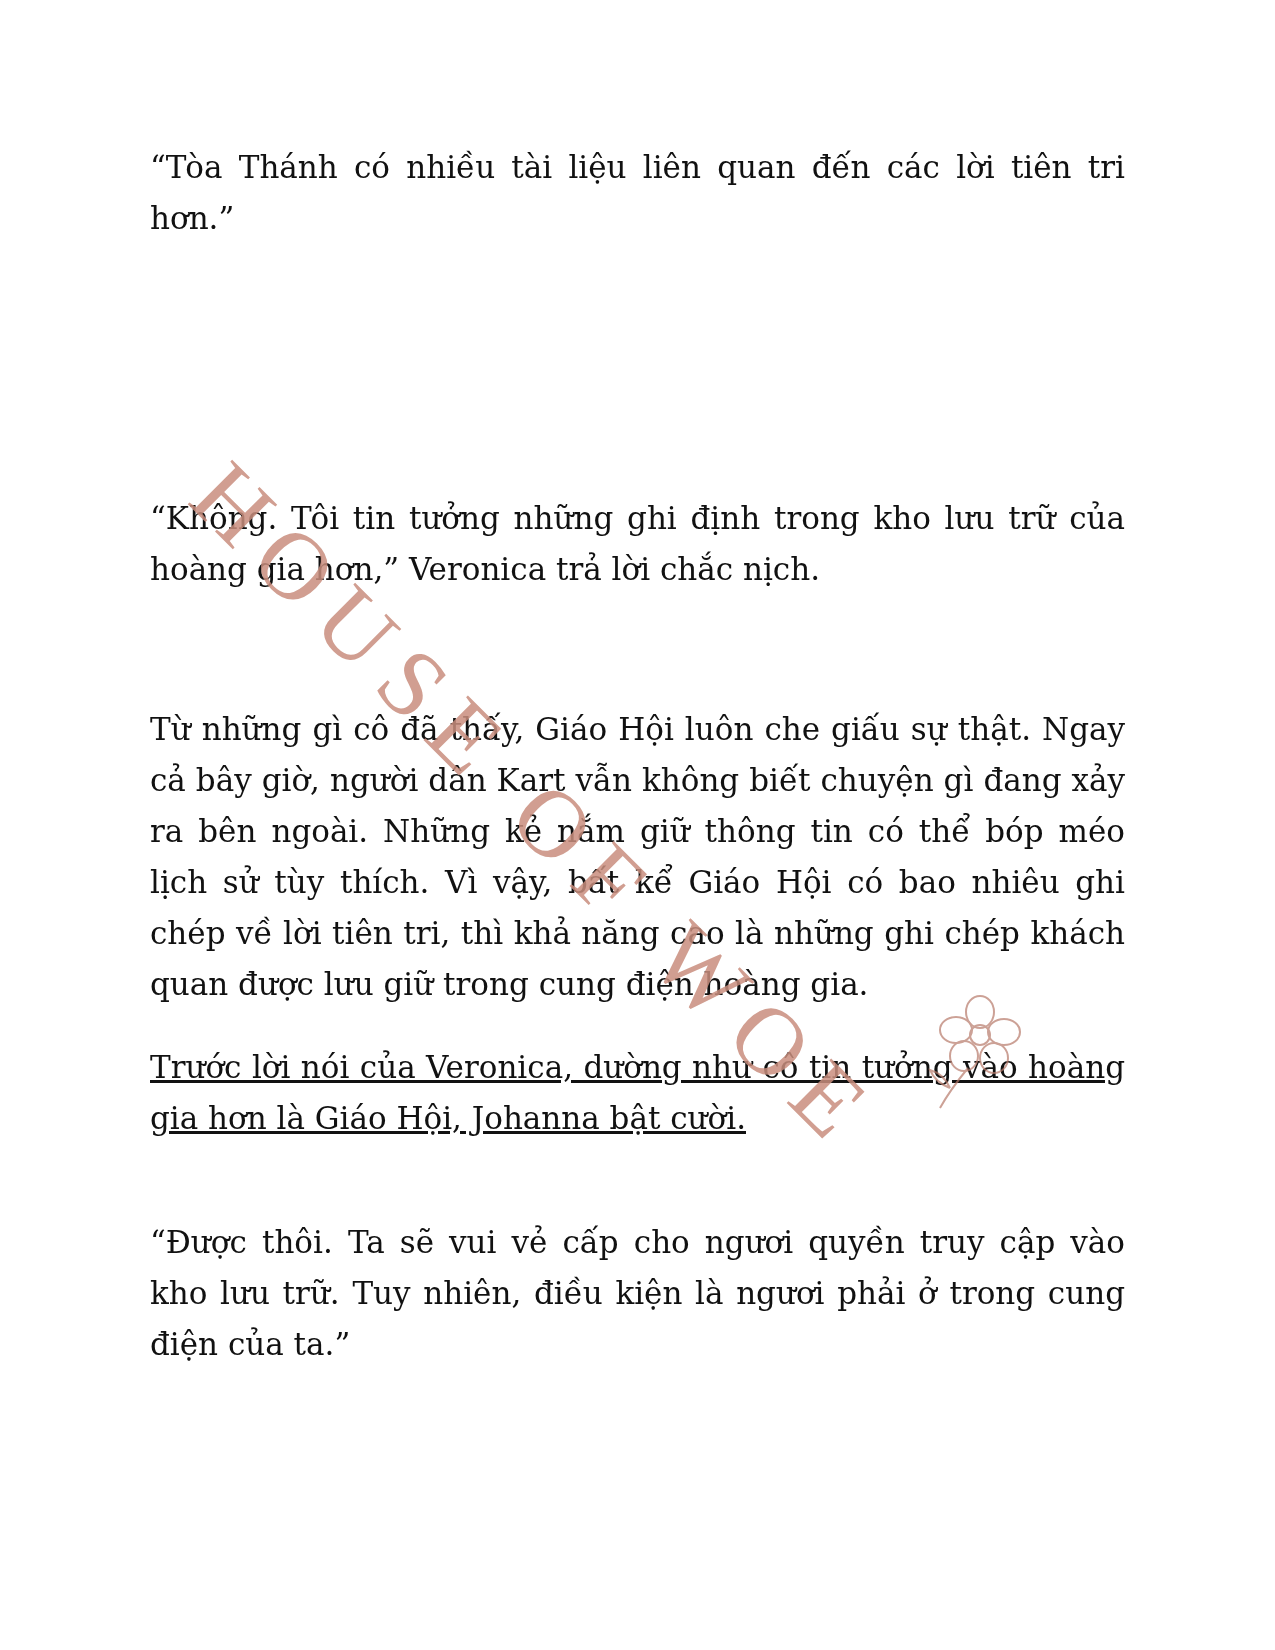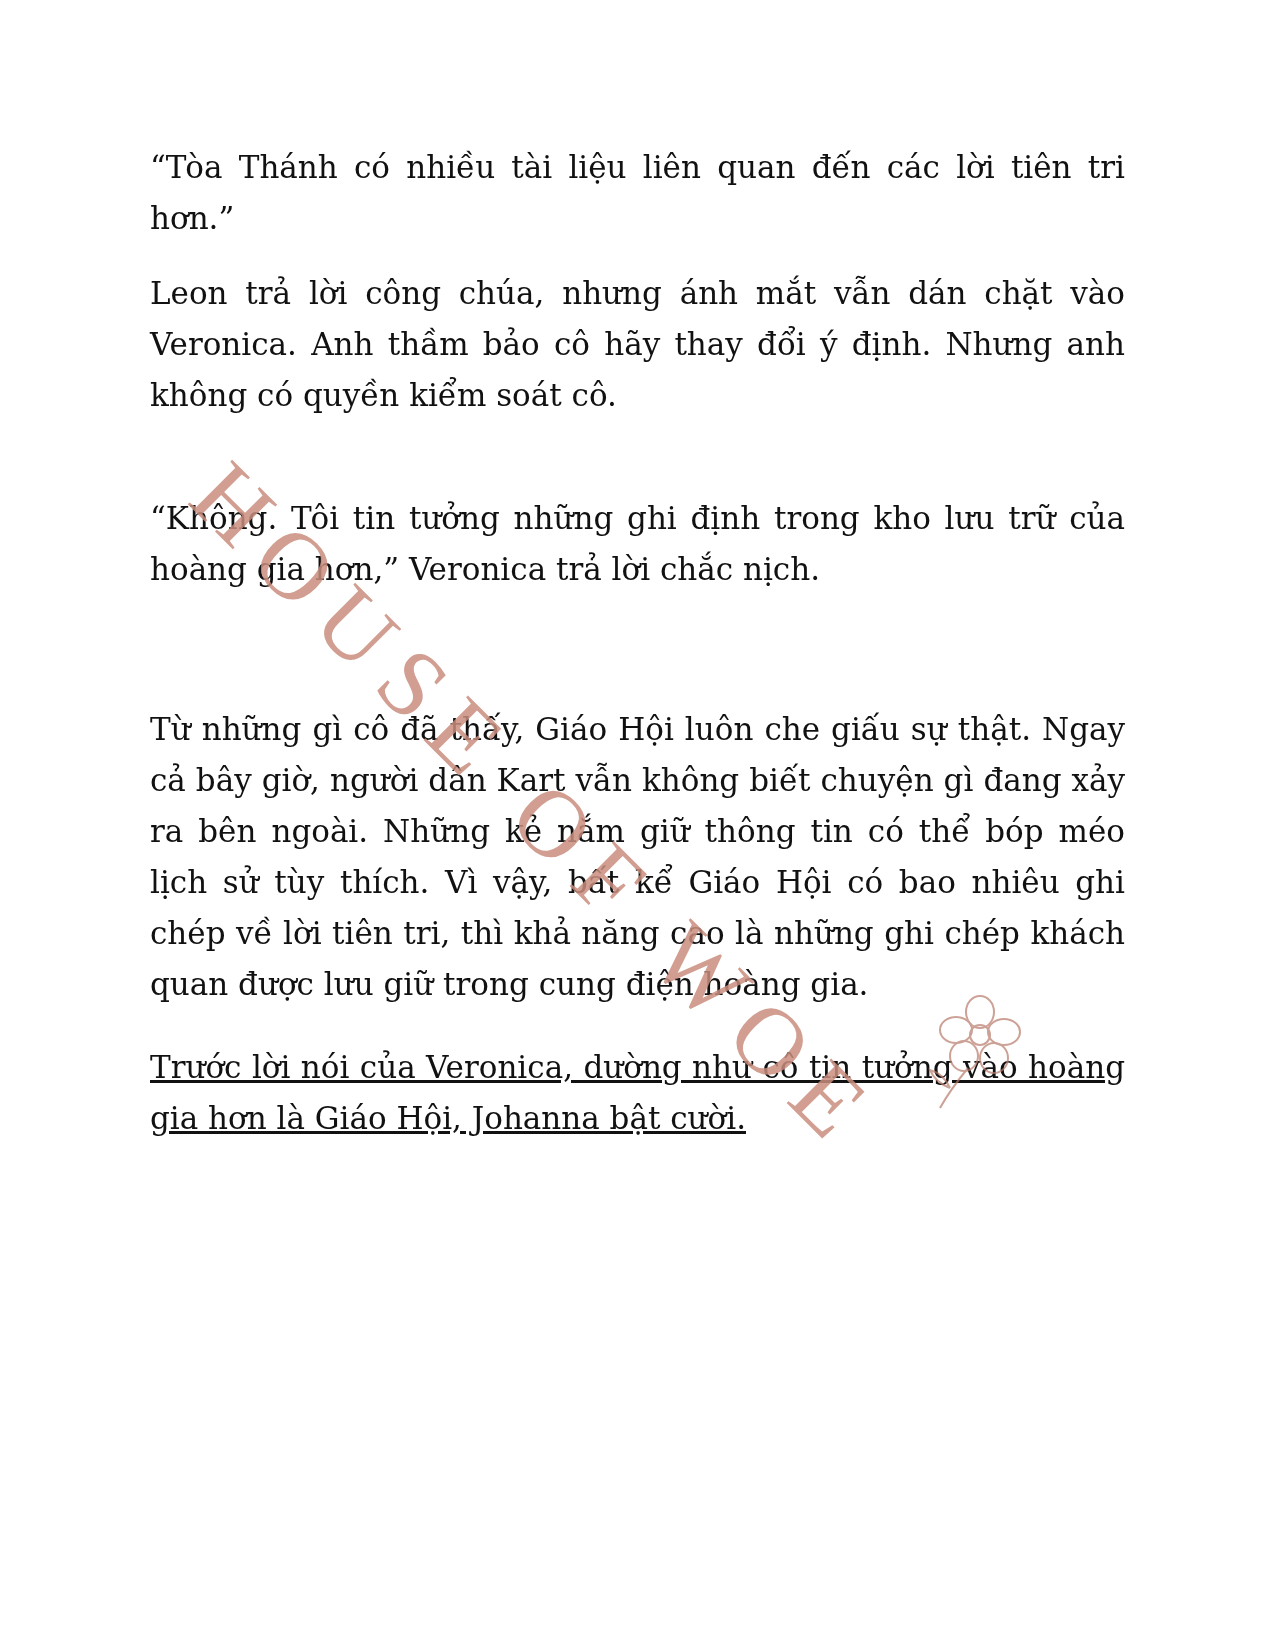--- a/index.html
+++ b/index.html
@@ -21,31 +21,31 @@
   }
   .flower { position: absolute; left: 920px; top: 990px; width: 120px; height: 120px; opacity: 0.7; }
 </style>
 </head>
 <body>
 
 <div class="page">
   <div class="text" style="top:142px;">
       <p>“Tòa Thánh có nhiều tài liệu liên quan đến các lời tiên tri hơn.”</p>
     </div>
-  <div class="text" style="top:268px;">
-      <p>Leon trả lời công chúa, nhưng ánh mắt vẫn dán chặt vào Veronica. Anh thầm bảo cô hãy thay đổi ý định. Nhưng anh không có quyền kiểm soát cô.</p>
-    </div>
   <div class="text" style="top:493px;">
       <p>“Không. Tôi tin tưởng những ghi định trong kho lưu trữ của hoàng gia hơn,” Veronica trả lời chắc nịch.</p>
     </div>
   <div class="text" style="top:704px;">
       <p>Từ những gì cô đã thấy, Giáo Hội luôn che giấu sự thật. Ngay cả bây giờ, người dân Kart vẫn không biết chuyện gì đang xảy ra bên ngoài. Những kẻ nắm giữ thông tin có thể bóp méo lịch sử tùy thích. Vì vậy, bất kể Giáo Hội có bao nhiêu ghi chép về lời tiên tri, thì khả năng cao là những ghi chép khách quan được lưu giữ trong cung điện hoàng gia.</p>
     </div>
   <div class="text" style="top:1042px;text-decoration:underline;">
       <p>Trước lời nói của Veronica, dường như cô tin tưởng vào hoàng gia hơn là Giáo Hội, Johanna bật cười.</p>
+    </div>
+  <div class="text" style="top:1217px;">
+      <p>“Được thôi. Ta sẽ vui vẻ cấp cho ngươi quyền truy cập vào kho lưu trữ. Tuy nhiên, điều kiện là ngươi phải ở trong cung điện của ta.”</p>
     </div>
 
   <div class="watermark">HOUSE OF WOE</div>
 
   <svg class="flower" viewBox="0 0 120 120">
     <g fill="none" stroke="#b77a6a" stroke-width="2">
       <circle cx="60" cy="45" r="10"></circle>
       <ellipse cx="60" cy="22" rx="14" ry="16"></ellipse>
       <ellipse cx="84" cy="42" rx="16" ry="13"></ellipse>
       <ellipse cx="74" cy="68" rx="14" ry="15"></ellipse>

